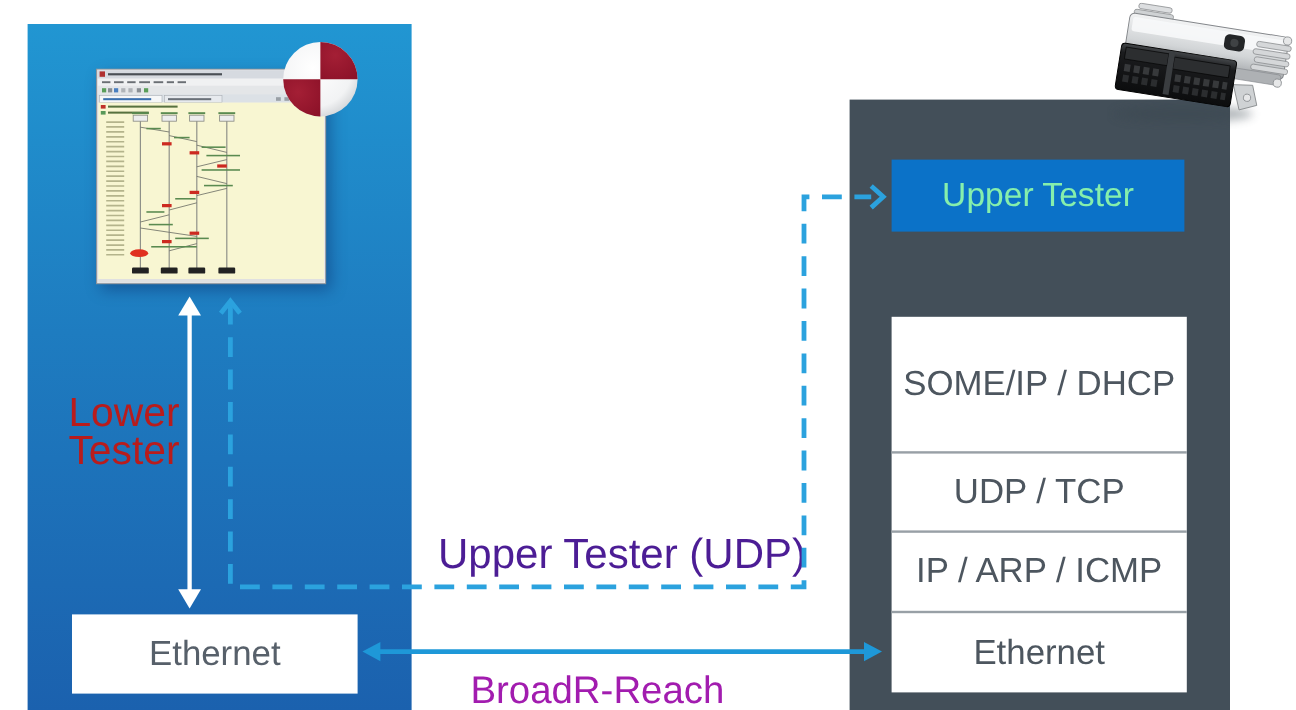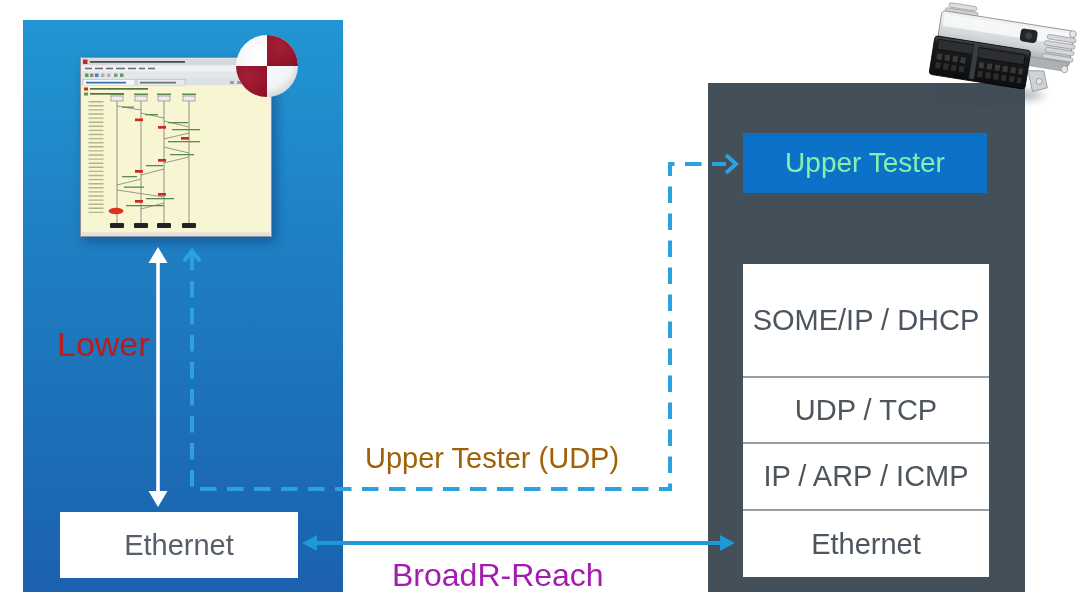--- a/index.html
+++ b/index.html
@@ -17,22 +17,22 @@
     background:#ffffff; display:flex; flex-direction:column; }
   .stack-row { display:flex; align-items:center; justify-content:center;
     color:#4d565f; font-size:29px; border-bottom:2px solid #98a0a6; }
   .stack-row:last-child { border-bottom:none; }
   .row-0 { height:114px; } .row-1 { height:66px; } .row-2 { height:67px; } .row-3 { height:66px; }
   .ethernet-box-left { position:absolute; left:60px; top:512px; width:238px; height:66px;
     background:#ffffff; display:flex; align-items:center; justify-content:center;
     color:#57606a; font-size:29px; }
   .lower-tester-label { position:absolute; left:57px; top:328px; color:#b91c1c;
     font-size:34px; line-height:32px; }
-  .upper-tester-udp-label { position:absolute; left:365px; top:444px; color:#a16207;
-    font-size:29px; line-height:1; }
+  .upper-tester-udp-label { position:absolute; left:365px; top:444px; color:#4c1d95;
+    font-size:35px; line-height:1; }
   .broadr-reach-label { position:absolute; left:392px; top:559px; color:#a21caf;
     font-size:32px; line-height:1; }
   .overlay { position:absolute; inset:0; pointer-events:none; }
   .window-svg { position:absolute; left:80px; top:57px; filter:drop-shadow(4px 5px 6px rgba(0,0,60,0.3)); }
   .logo-svg { position:absolute; left:234px; top:33px; }
   .ecu-svg { position:absolute; left:922px; top:2px; }
 </style>
 </head>
 <body>
 
@@ -158,20 +158,21 @@
           <stop offset="100%" stop-color="#8c1128"></stop>
       </radialGradient>
     </defs>
     <circle cx="33" cy="33" r="31" fill="url(#lgw)"></circle>
     <path d="M33,33 L33,2 A31,31 0 0 1 64,33 Z" fill="url(#lgr)"></path>
     <path d="M33,33 L33,64 A31,31 0 0 1 2,33 Z" fill="url(#lgr)"></path>
   </svg>
 
   <div class="lower-tester-label">
     <div>Lower</div>
+    <div>Tester</div>
   </div>
 
   <div class="ethernet-box-left">
     <span>Ethernet</span>
   </div>
 
   <div class="right-panel"></div>
 
   <div class="upper-tester-box">
     <span>Upper Tester</span>

